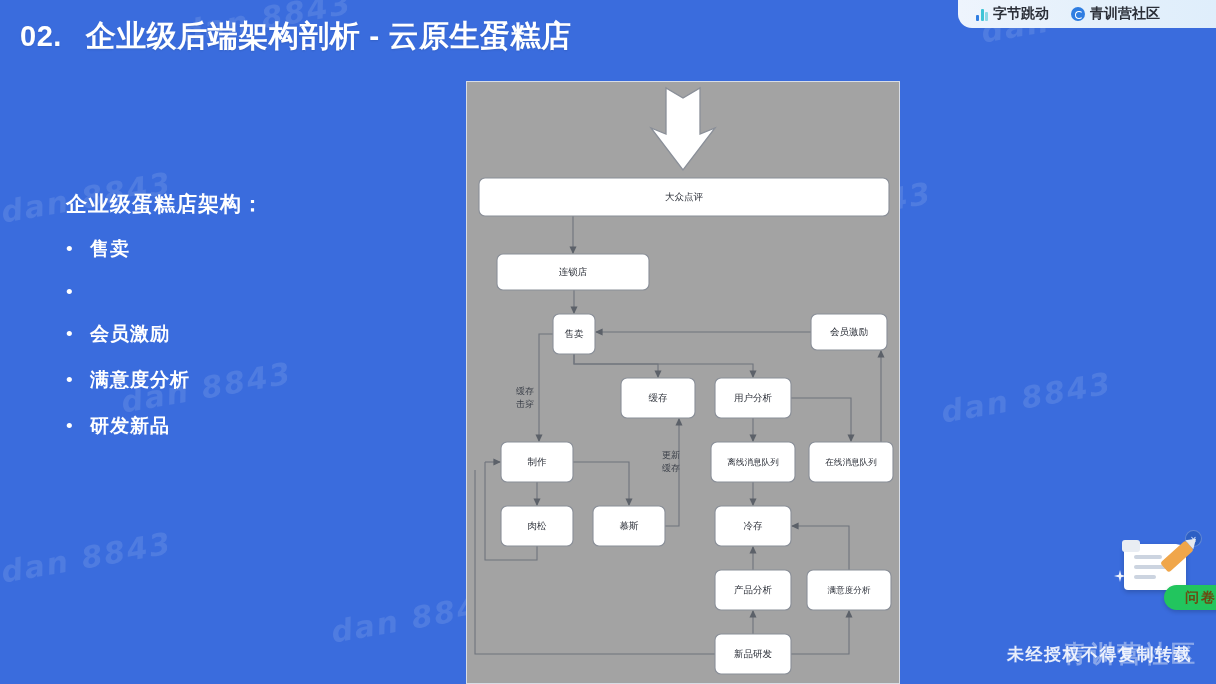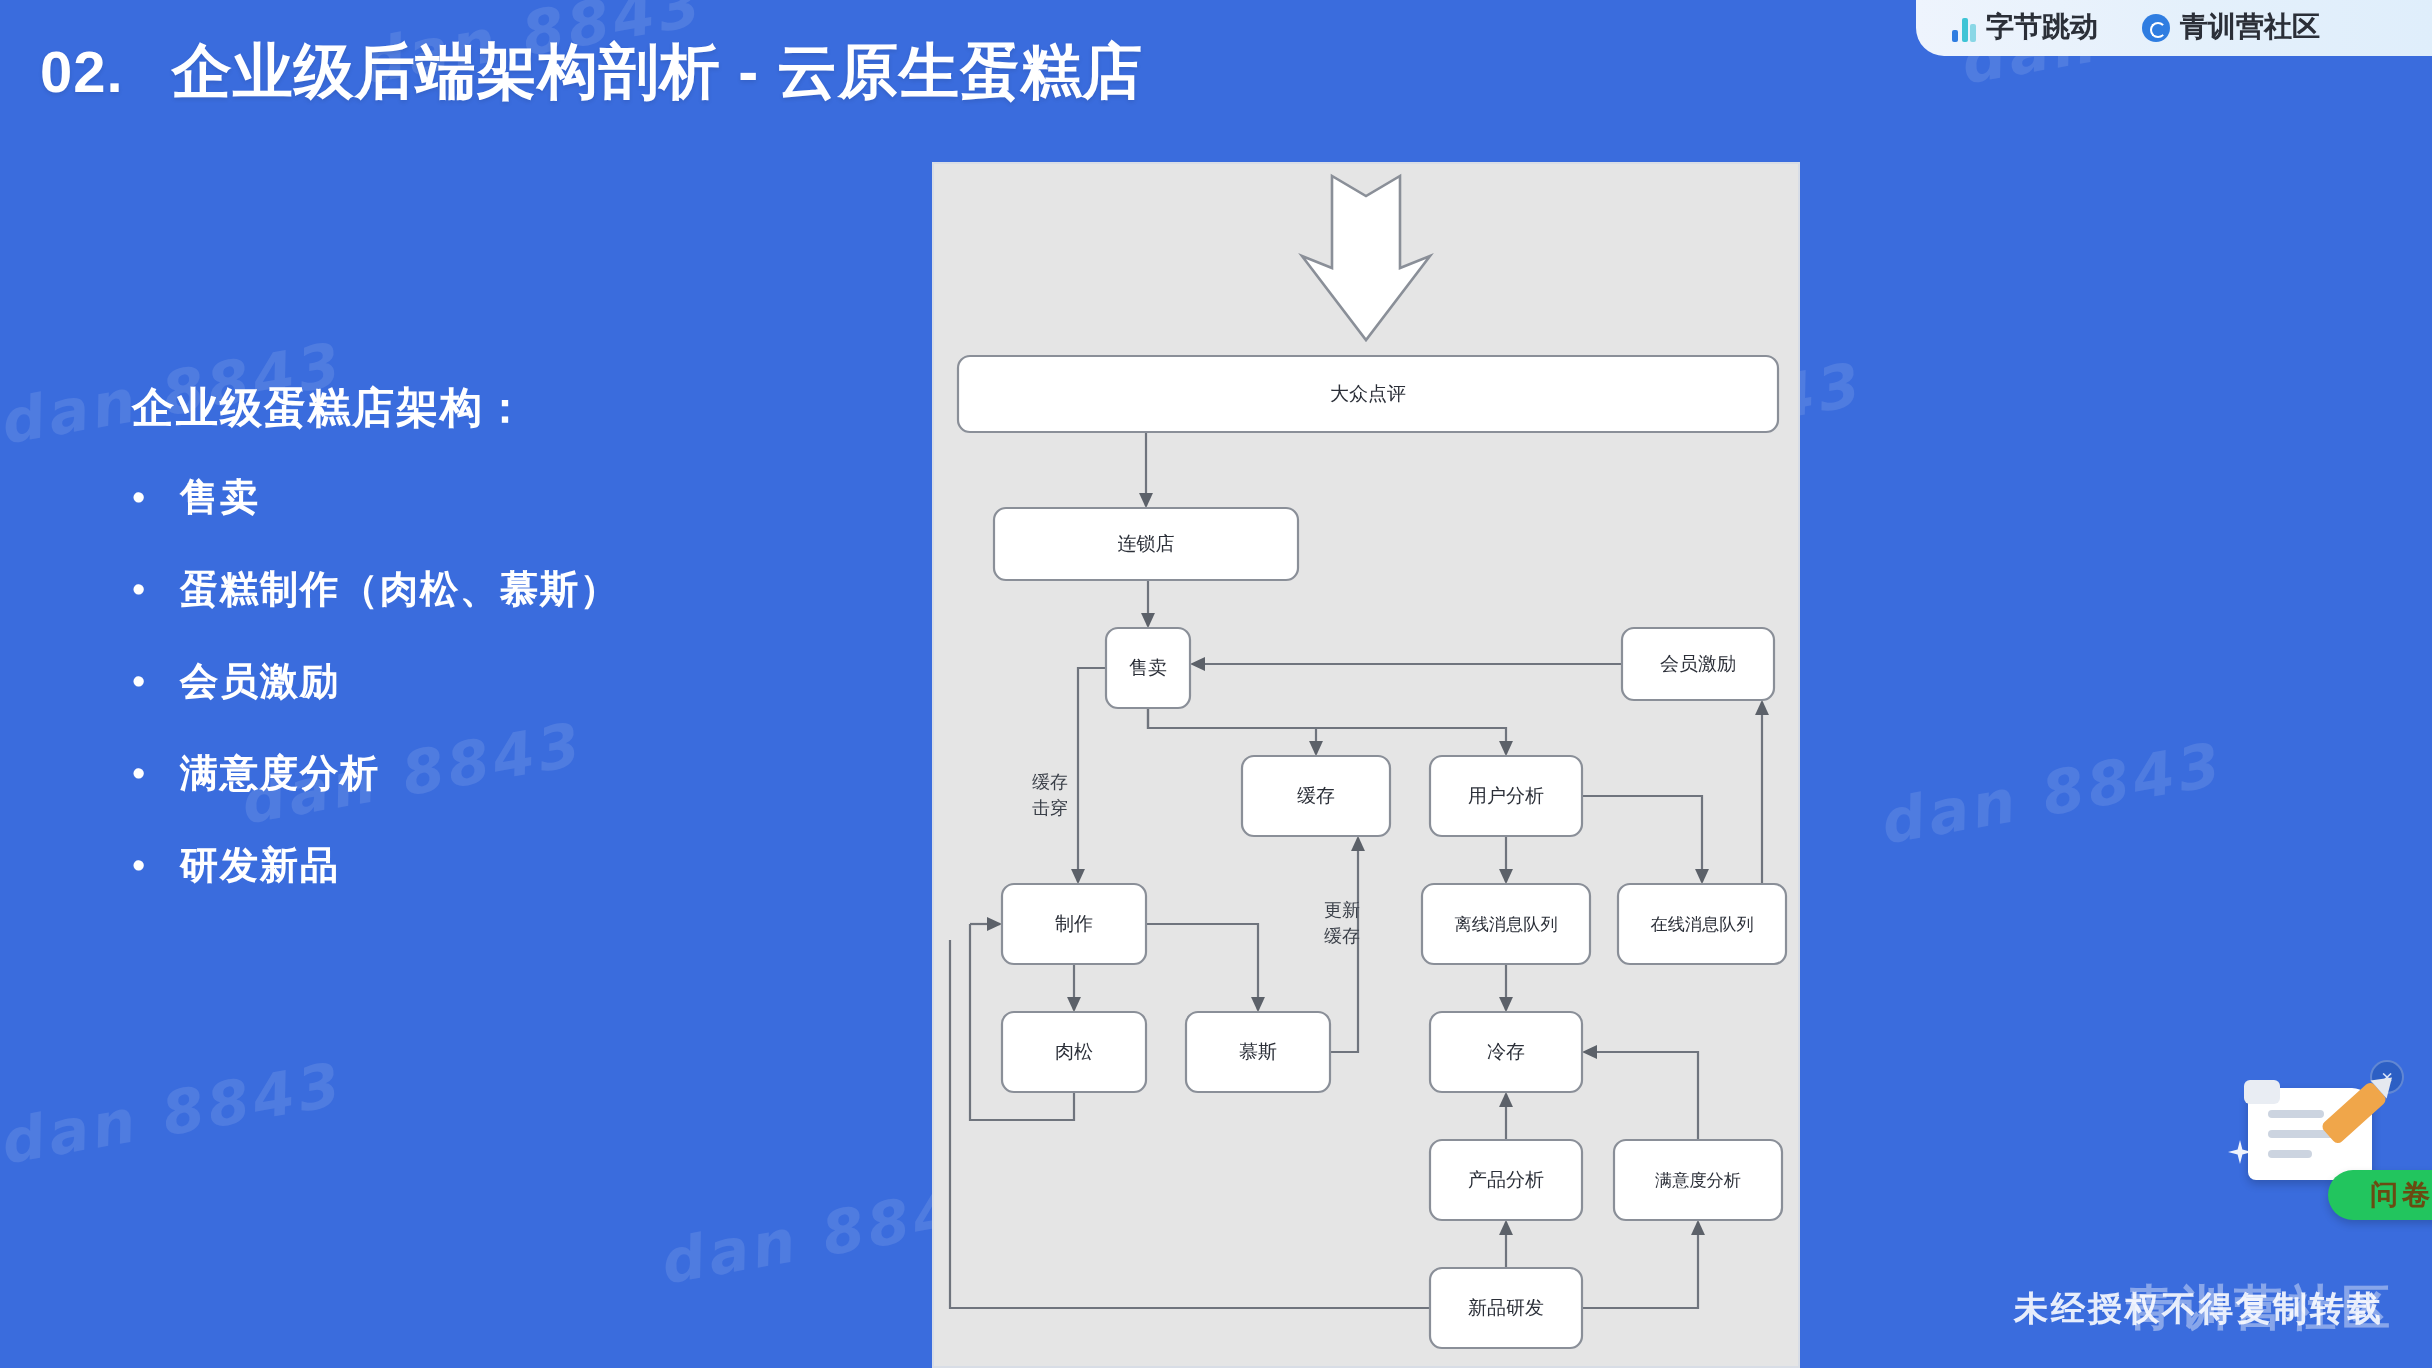--- a/index.html
+++ b/index.html
@@ -85,21 +85,21 @@
   .bullet-dot {
     width: 6px; flex: none; text-align: center;
     font-size: 19px; line-height: 1;
   }
   .bullet-label { font-size: 19px; font-weight: 700; letter-spacing: 1px; }
 
   
   #diagram-panel {
     position: absolute; left: 466px; top: 81px; z-index: 15;
     width: 434px; height: 603px;
-    background: #e5e5e5;
+    background: #a3a3a3;
     border: 1px solid #d8dde6;
     overflow: hidden;
   }
   #diagram-svg { display: block; width: 434px; height: 603px; }
   .node-box {
     fill: #ffffff; stroke: #8a8f98; stroke-width: 1.1;
   }
   .node-label {
     font-family: "DejaVu Sans", "Liberation Sans", sans-serif;
     font-size: 9.5px; fill: #2b2f38;
@@ -230,21 +230,20 @@
 
 <div id="left-column">
   <div id="intro-heading">企业级蛋糕店架构：</div>
   <div id="bullet-list">
       <div class="bullet-row">
         <span class="bullet-dot">•</span>
         <span class="bullet-label">售卖</span>
       </div>
       <div class="bullet-row">
         <span class="bullet-dot">•</span>
-        <span class="bullet-label">蛋糕制作（肉松、慕斯）</span>
       </div>
       <div class="bullet-row">
         <span class="bullet-dot">•</span>
         <span class="bullet-label">会员激励</span>
       </div>
       <div class="bullet-row">
         <span class="bullet-dot">•</span>
         <span class="bullet-label">满意度分析</span>
       </div>
       <div class="bullet-row">

